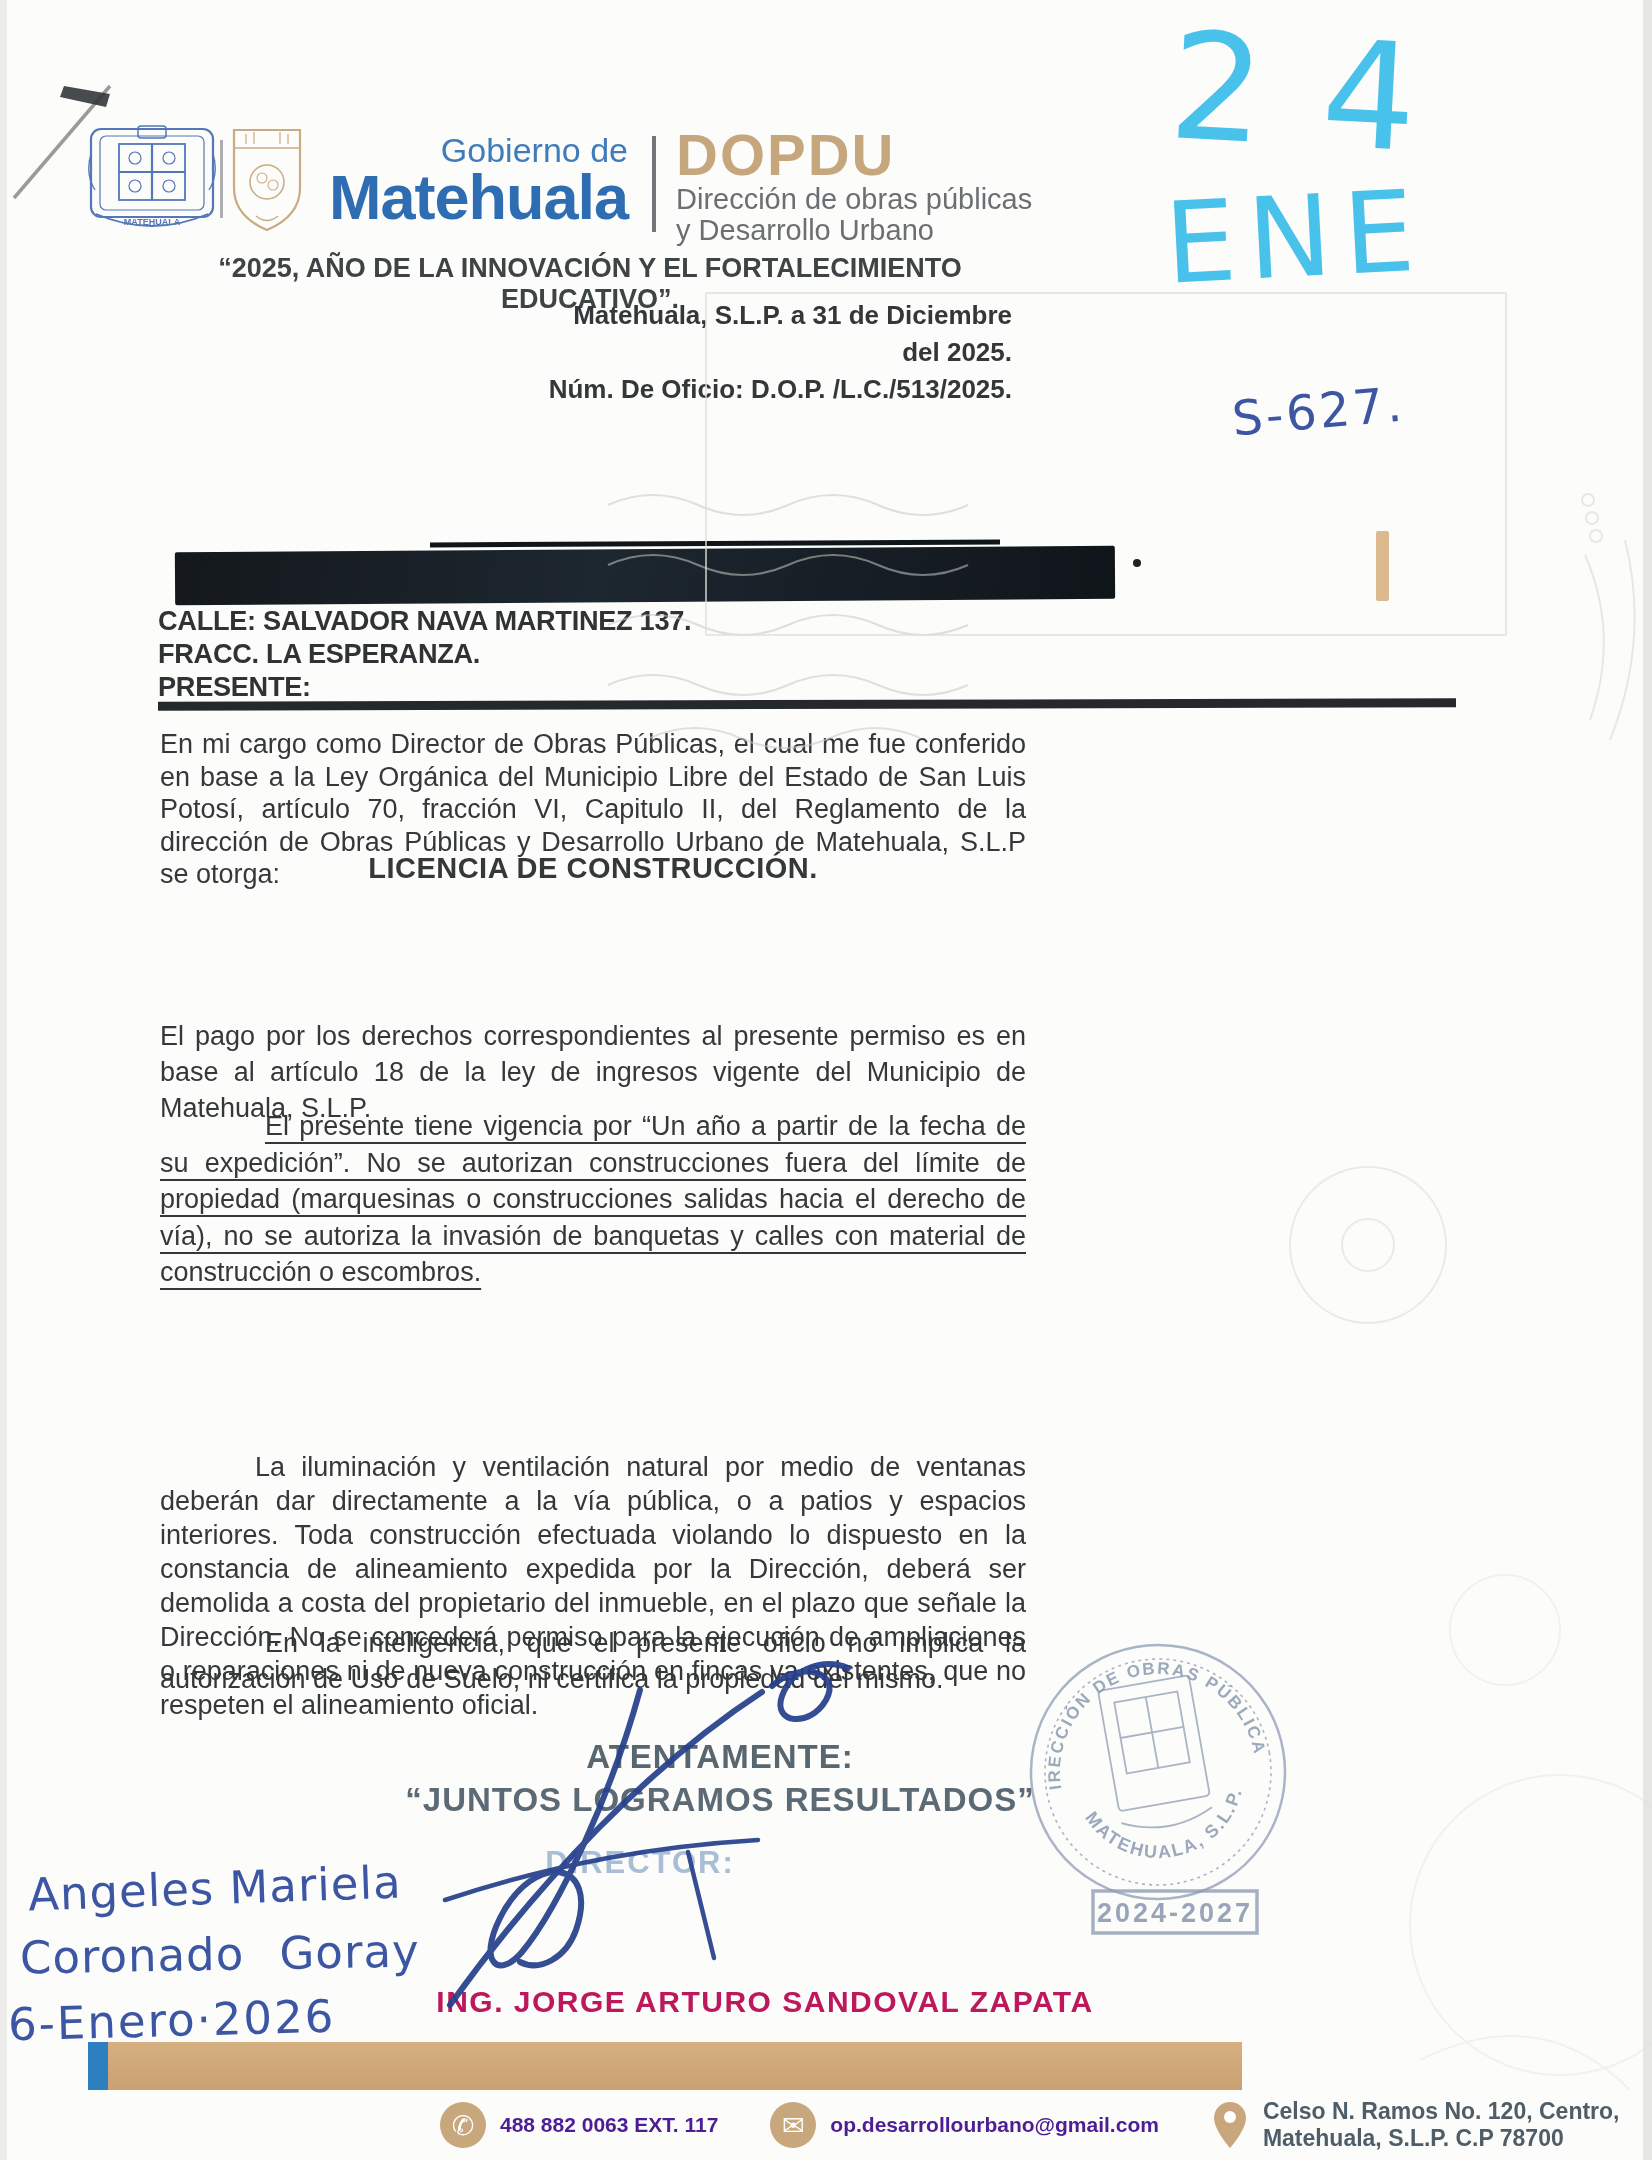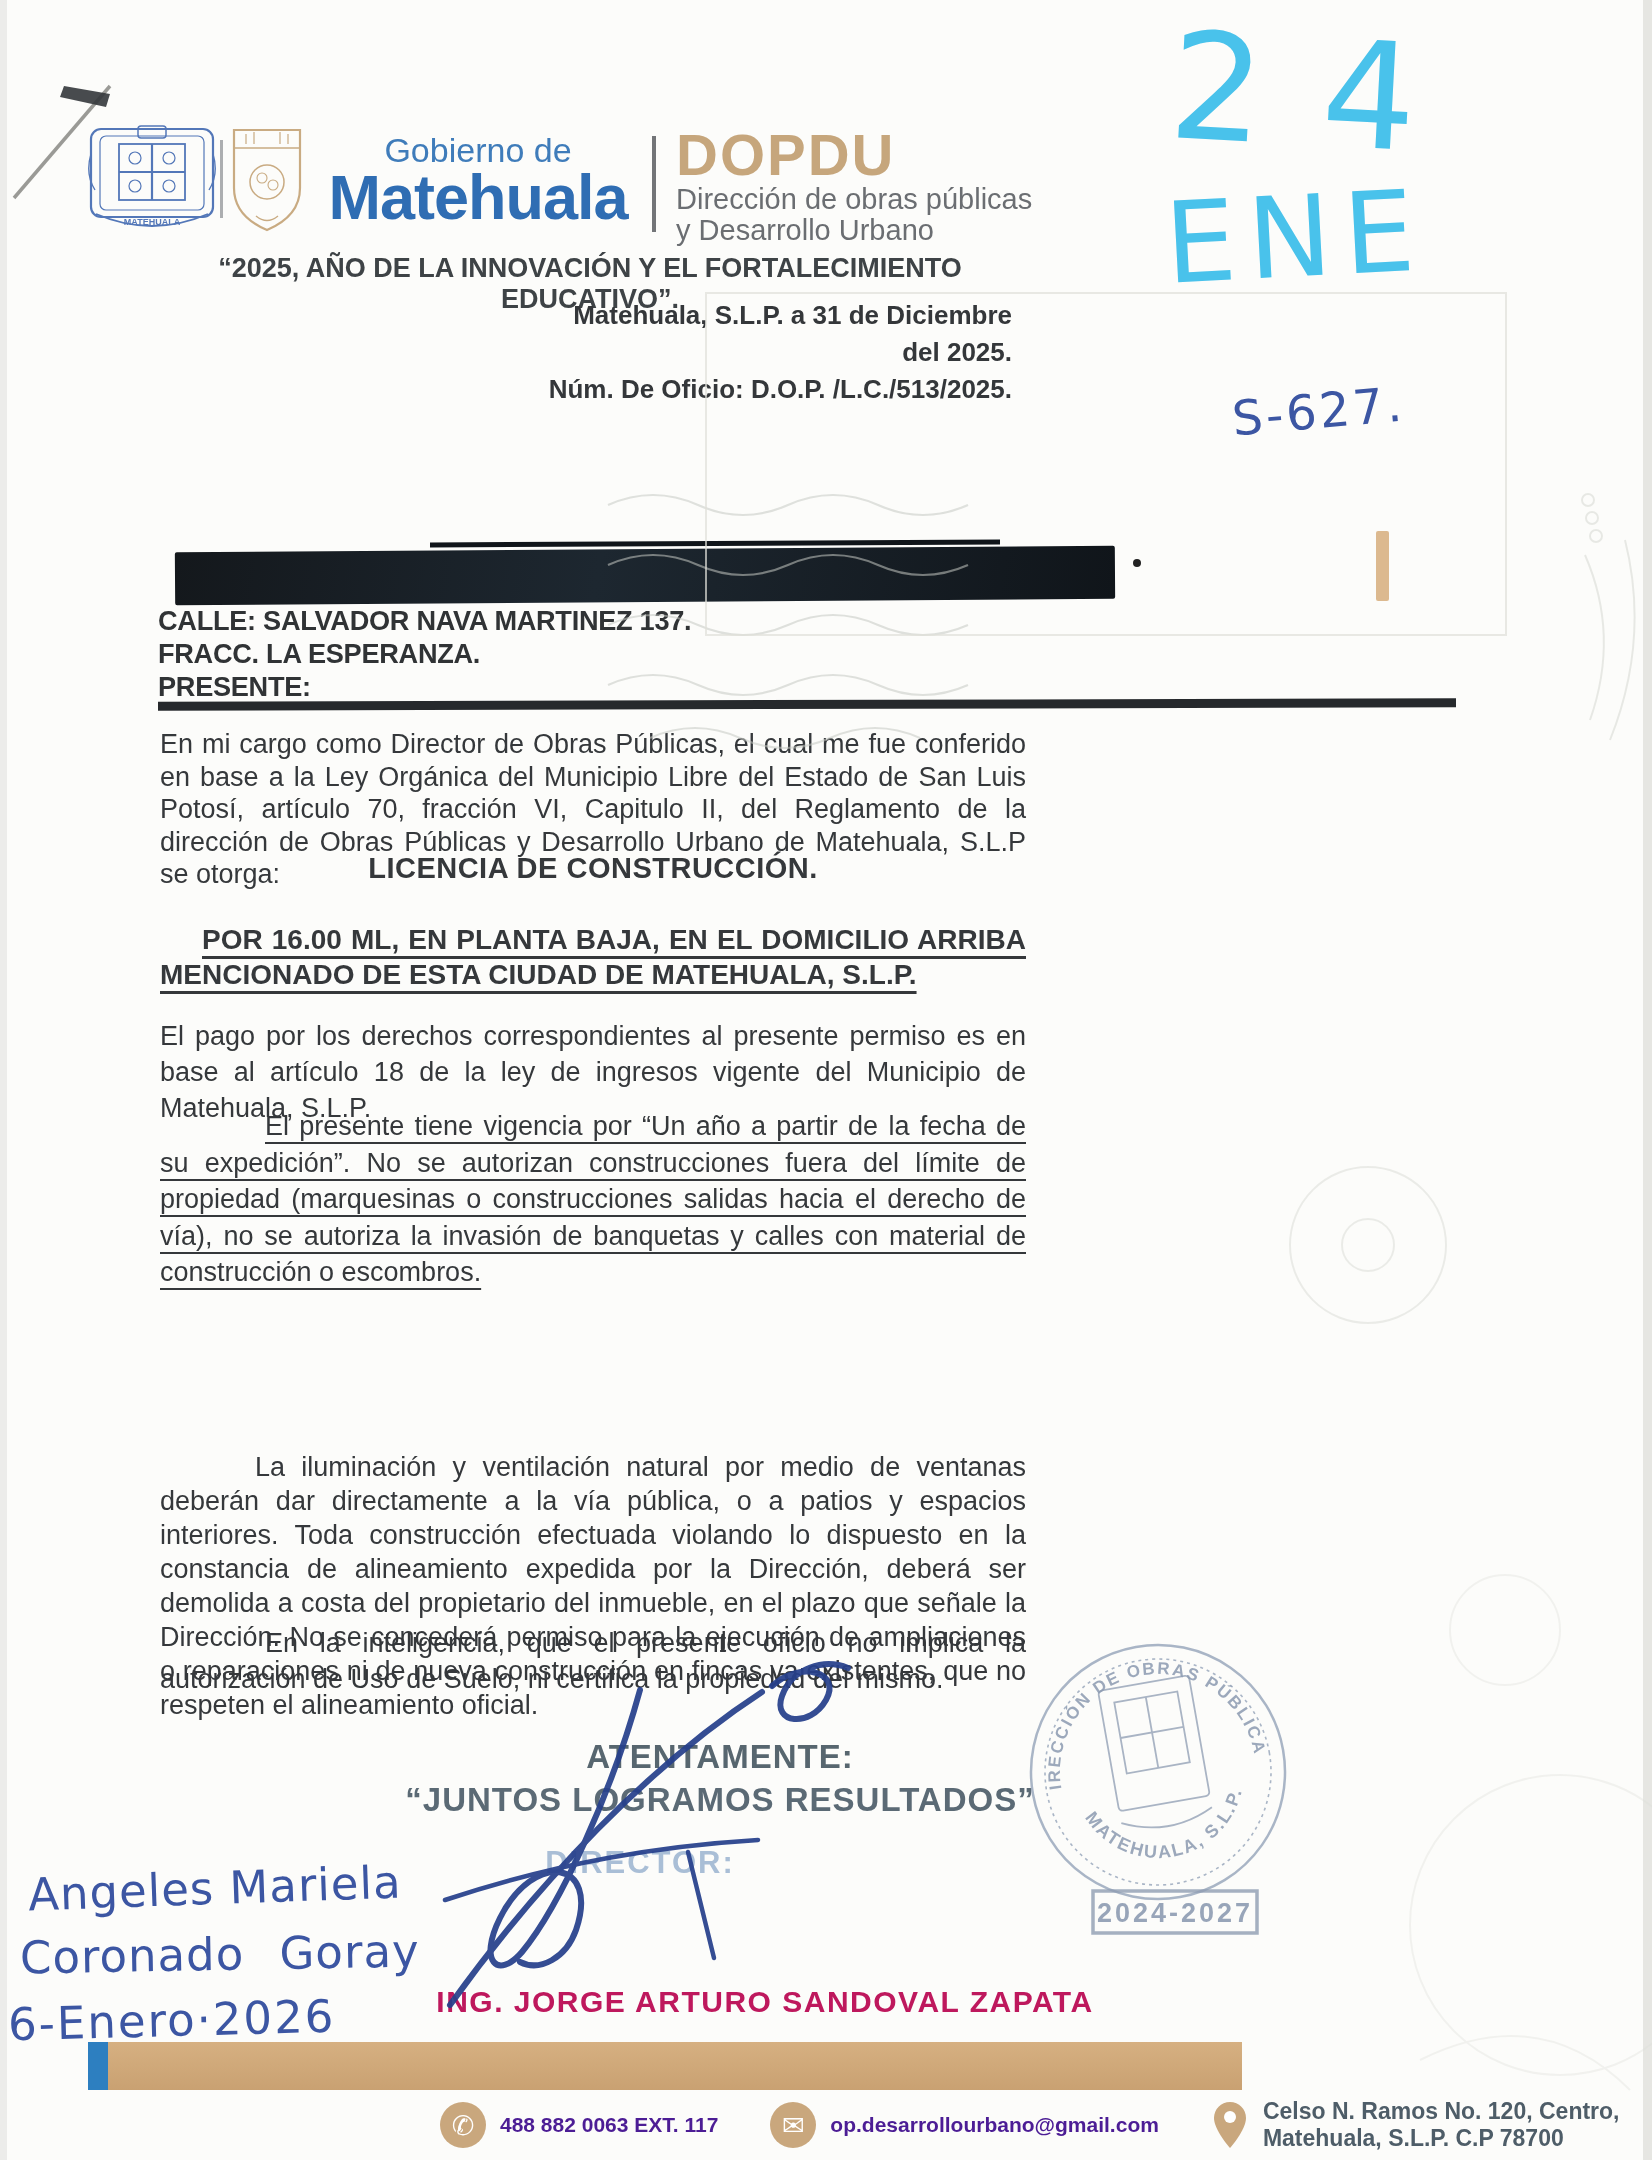--- a/index.html
+++ b/index.html
@@ -2,21 +2,21 @@
 <html><head>
 <meta charset="utf-8">
 <style>
   html,body{margin:0;padding:0;background:#ffffff;}
   .page{position:relative;width:1652px;height:2160px;margin:0 auto;background:#fcfcfa;
         overflow:hidden;font-family:"Liberation Sans",sans-serif;color:#393c3e;}
   .edgeL{position:absolute;left:0;top:0;width:7px;height:2160px;background:#ececea;}
   .edgeR{position:absolute;right:0;top:0;width:9px;height:2160px;background:#e6e6e2;}
 
   
-  .brand{position:absolute;left:328px;top:132px;width:300px;text-align:center;}
+  .brand{position:absolute;left:328px;top:132px;width:300px;text-align:right;}
   .brand .pre{font-size:34px;color:#3f7cba;line-height:36px;}
   .brand .name{font-size:63px;font-weight:bold;color:#2f6db3;line-height:58px;letter-spacing:-1px;}
   .crest-div{position:absolute;left:220px;top:140px;width:3px;height:78px;background:#8a8d90;opacity:.7;}
   .org-div{position:absolute;left:652px;top:136px;width:4px;height:96px;background:#5a5d60;opacity:.85;}
   .org{position:absolute;left:676px;top:126px;}
   .org .acr{font-size:58px;font-weight:bold;color:#c6a67c;letter-spacing:2px;line-height:58px;}
   .org .l1,.org .l2{font-size:29px;color:#6b6e72;line-height:31px;}
   .slogan{position:absolute;left:150px;top:253px;width:880px;text-align:center;
           font-size:27px;font-weight:bold;color:#3e4346;}
 
@@ -145,21 +145,20 @@
   <div class="redact-dot"></div>
   <div class="addr">
     <div>CALLE: SALVADOR NAVA MARTINEZ 137.</div>
     <div>FRACC. LA ESPERANZA.</div>
     <div>PRESENTE:</div>
   </div>
   <div class="rule"></div>
 
   <div class="p p1">En mi cargo como Director de Obras Públicas, el cual me fue conferido en base a la Ley Orgánica del Municipio Libre del Estado de San Luis Potosí, artículo 70, fracción VI, Capitulo II, del Reglamento de la dirección de Obras Públicas y Desarrollo Urbano de Matehuala, S.L.P se otorga:</div>
   <div class="p lic">LICENCIA DE CONSTRUCCIÓN.</div>
-  <div class="p scope">POR 16.00 ML, EN PLANTA BAJA, EN EL DOMICILIO ARRIBA MENCIONADO DE ESTA CIUDAD DE MATEHUALA, S.L.P.</div>
   <div class="p pay">El pago por los derechos correspondientes al presente permiso es en base al artículo 18 de la ley de ingresos vigente del Municipio de Matehuala, S.L.P.</div>
   <div class="p valid">El presente tiene vigencia por “Un año a partir de la fecha de su expedición”. No se autorizan construcciones fuera del límite de propiedad (marquesinas o construcciones salidas hacia el derecho de vía), no se autoriza la invasión de banquetas y calles con material de construcción o escombros.</div>
   <div class="p light">La iluminación y ventilación natural por medio de ventanas deberán dar directamente a la vía pública, o a patios y espacios interiores. Toda construcción efectuada violando lo dispuesto en la constancia de alineamiento expedida por la Dirección, deberá ser demolida a costa del propietario del inmueble, en el plazo que señale la Dirección. No se concederá permiso para la ejecución de ampliaciones o reparaciones ni de nueva construcción en fincas ya existentes, que no respeten el alineamiento oficial.</div>
   <div class="p notice">En la inteligencia, que el presente oficio no implica la autorización de Uso de Suelo, ni certifica la propiedad del mismo.</div>
 
   <div class="salute">ATENTAMENTE:</div>
   <div class="motto">“JUNTOS LOGRAMOS RESULTADOS”</div>
   <div class="director">DIRECTOR:</div>
   <div class="dname">ING. JORGE ARTURO SANDOVAL ZAPATA</div>
 

